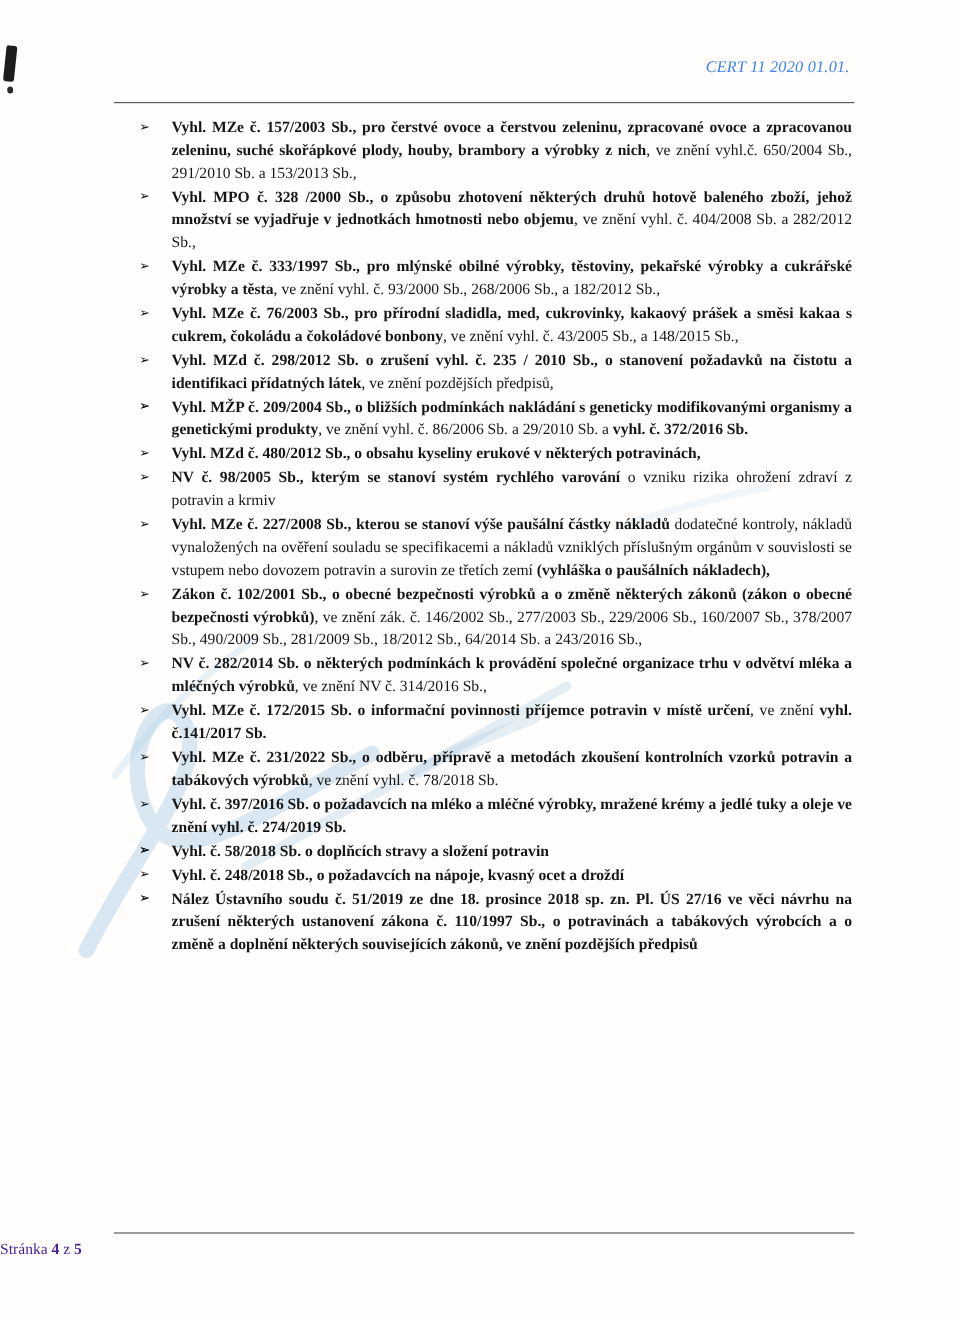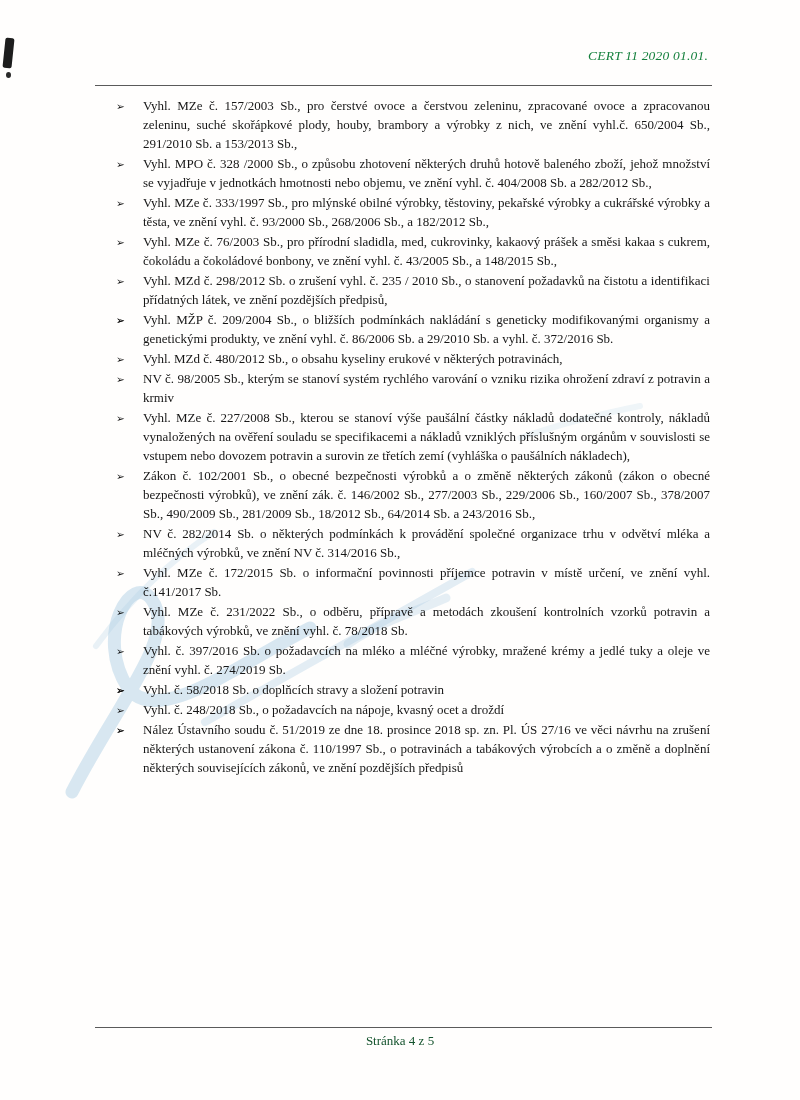--- a/index.html
+++ b/index.html
@@ -7,45 +7,45 @@
     width:800px;height:1100px;
     background:#ffffff;
     font-family:"Liberation Serif","DejaVu Serif",serif;
     color:#161616;
     position:relative;
     overflow:hidden;
   }
   .page{position:absolute;inset:0;background:#fffefd;}
   .doc-code{
     position:absolute;top:48px;right:92px;
-    font-style:italic;font-size:13.5px;color:#15803d;letter-spacing:.2px;
+    font-style:italic;font-size:13.5px;color:#3b82f6;letter-spacing:.2px;
   }
   .rule{position:absolute;left:95px;right:88px;height:1px;background:#5a5a5a;}
   .rule-top{top:85px;}
   .rule-bottom{top:1027px;}
   .content{
     position:absolute;left:100px;right:90px;top:96px;
     font-size:13px;line-height:19px;
   }
   .item{
     position:relative;
     padding-left:43px;
     text-align:justify;
     margin:0 0 1px 0;
   }
   .item .bullet{
     position:absolute;left:16px;top:1px;
     font-family:"DejaVu Sans",sans-serif;
     font-size:10.5px;color:#111;
   }
   .seg{font-weight:400;}
-  .seg.bold{font-weight:400;}
+  .seg.bold{font-weight:700;}
   .footer-text{
     position:absolute;top:1033px;left:0;right:0;
-    text-align:center;font-size:13px;color:#14532d;
+    font-size:13px;color:#4c1d95;
   }
   .watermark{
     position:absolute;left:0;top:0;width:800px;height:1100px;
     pointer-events:none;
   }
   .scan-artifact{
     position:absolute;left:4px;top:38px;width:9px;height:30px;
     background:#1d1d1d;border-radius:2px;transform:rotate(6deg);
   }
   .scan-artifact-2{

